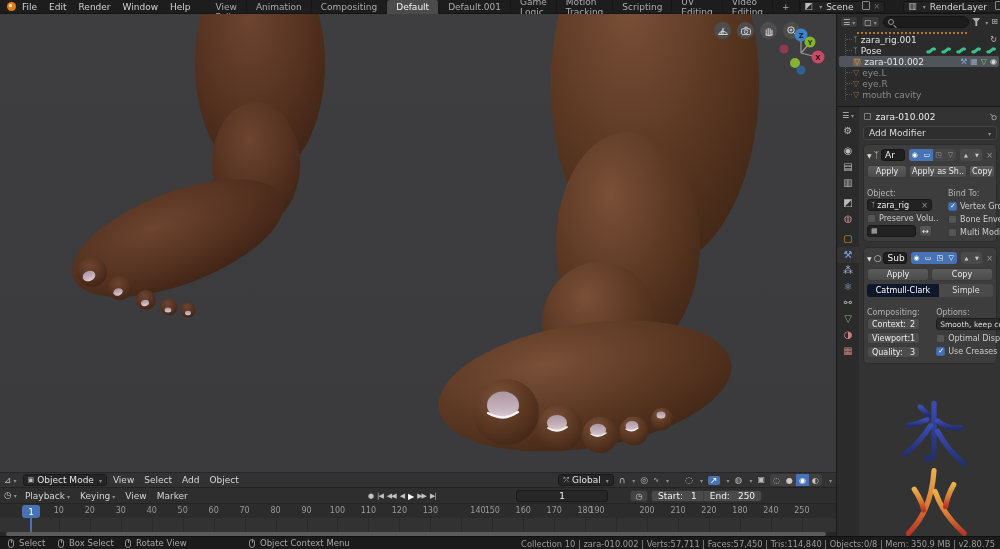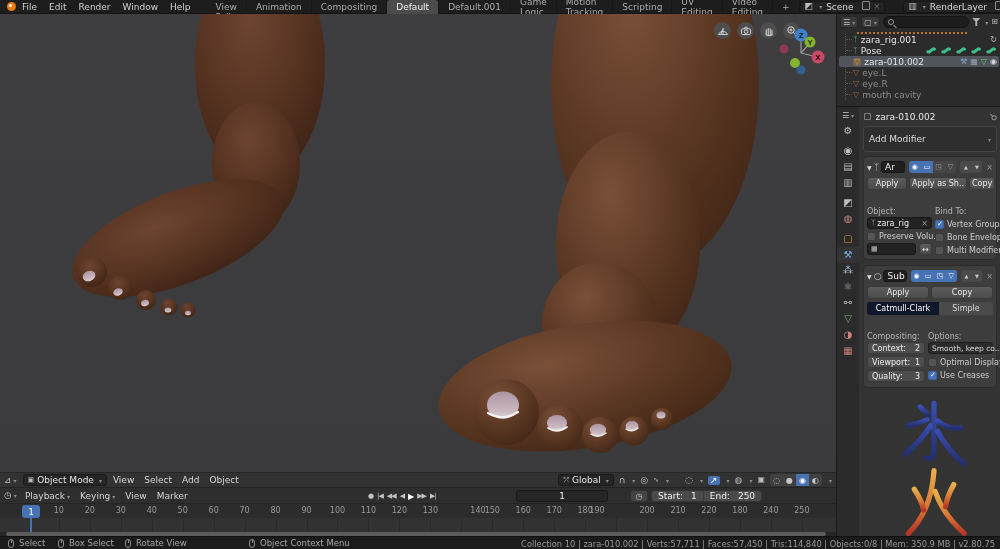--- a/index.html
+++ b/index.html
@@ -53,36 +53,36 @@
   
   #properties{position:absolute;left:0;top:93px;width:164px;height:429px;background:#333}
   #prop-rail{position:absolute;left:0;top:0;width:22px;height:429px;background:#2b2b2b}
   #prop-rail .railtop{height:16px;display:flex;align-items:center;justify-content:center;color:#c9c9c9;font-size:8px}
   .ptab{width:22px;height:16px;display:flex;align-items:center;justify-content:center;font-size:10px;line-height:1}
   .ptab.active{background:#333;border-radius:3px 0 0 3px}
   .gap-s{margin-top:4px}
   #prop-content{position:absolute;left:22px;top:0;width:142px;height:429px;padding:2px 4px}
   #prop-breadcrumb{display:flex;align-items:center;gap:4px;height:15px;color:#e8e8e8}
   #prop-pin{margin-left:auto;color:#aaa;transform:rotate(135deg);font-size:9px}
-  .dropdown-wide{background:#2e2e2e;border:1px solid #444;border-radius:3px;height:14px;display:flex;align-items:center;padding:12px 5px;color:#dcdcdc;margin:2px 0 4px 0}
+  .dropdown-wide{background:#2e2e2e;border:1px solid #444;border-radius:3px;height:14px;display:flex;align-items:center;padding:0 5px;color:#dcdcdc;margin:2px 0 4px 0}
   .dropdown-wide .caret{margin-left:auto}
   .modpanel{background:#3d3d3d;border:1px solid #2c2c2c;border-radius:4px;padding:3px;margin-bottom:5px}
   .modhead{display:flex;align-items:center;gap:2px;height:14px}
   .exp{font-size:6px;color:#ddd}
   .modicon{color:#ccc;font-size:9px}
   .namefield{background:#1f1f1f;border:1px solid #161616;border-radius:3px;color:#f0f0f0;width:24px;height:12px;display:flex;align-items:center;padding-left:3px}
   .togglegrp{display:flex;border-radius:3px;overflow:hidden;margin-left:2px}
   .tg{width:12px;height:12px;display:flex;align-items:center;justify-content:center;font-size:7px;background:#464646;color:#9a9a9a}
   .tg.on{background:#4772b3;color:#fff}
   .updn{display:flex;border-radius:3px;overflow:hidden;margin-left:2px}
   .updn span{width:11px;height:12px;background:#4a4a4a;display:flex;align-items:center;justify-content:center;font-size:5px;color:#ccc}
   .modx{color:#9a9a9a;margin-left:2px;font-size:8px}
   .btnrow{display:flex;gap:2px;margin:3px 0}
   .btn{background:linear-gradient(#5c5c5c,#4b4b4b);border:1px solid #3a3a3a;border-radius:3px;color:#ebebeb;height:13px;display:flex;align-items:center;justify-content:center;font-size:8px;flex:1;white-space:nowrap;padding:0 2px}
-  .cols{display:flex;gap:3px;margin-top:16px}
+  .cols{display:flex;gap:16px;margin-top:10px}
   .col{width:65px}
   .plabel{color:#b4b4b4;font-size:8px;height:11px;display:flex;align-items:center}
   .field{background:#222;border:1px solid #181818;border-radius:3px;height:12px;display:flex;align-items:center;padding:0 3px;gap:2px;color:#eee;font-size:8px}
   .field .fx{margin-left:auto;color:#999}
   .cbrow{display:flex;align-items:center;gap:3px;height:12px;margin-top:1px;font-size:8px;color:#cecece;white-space:nowrap}
   .cb{width:9px;height:9px;border-radius:2px;background:#555;border:1px solid #3a3a3a;flex:none;position:relative}
   .cb.on{background:#4772b3;border-color:#3d65a5}
   .cb.on::after{content:"✓";color:#fff;font-size:7px;position:absolute;left:1px;top:-1px}
   .seg2{display:flex;border-radius:3px;overflow:hidden;margin:3px 0}
   .seg{height:13px;display:flex;align-items:center;justify-content:center;font-size:8px;background:#4a4a4a;color:#ddd}

